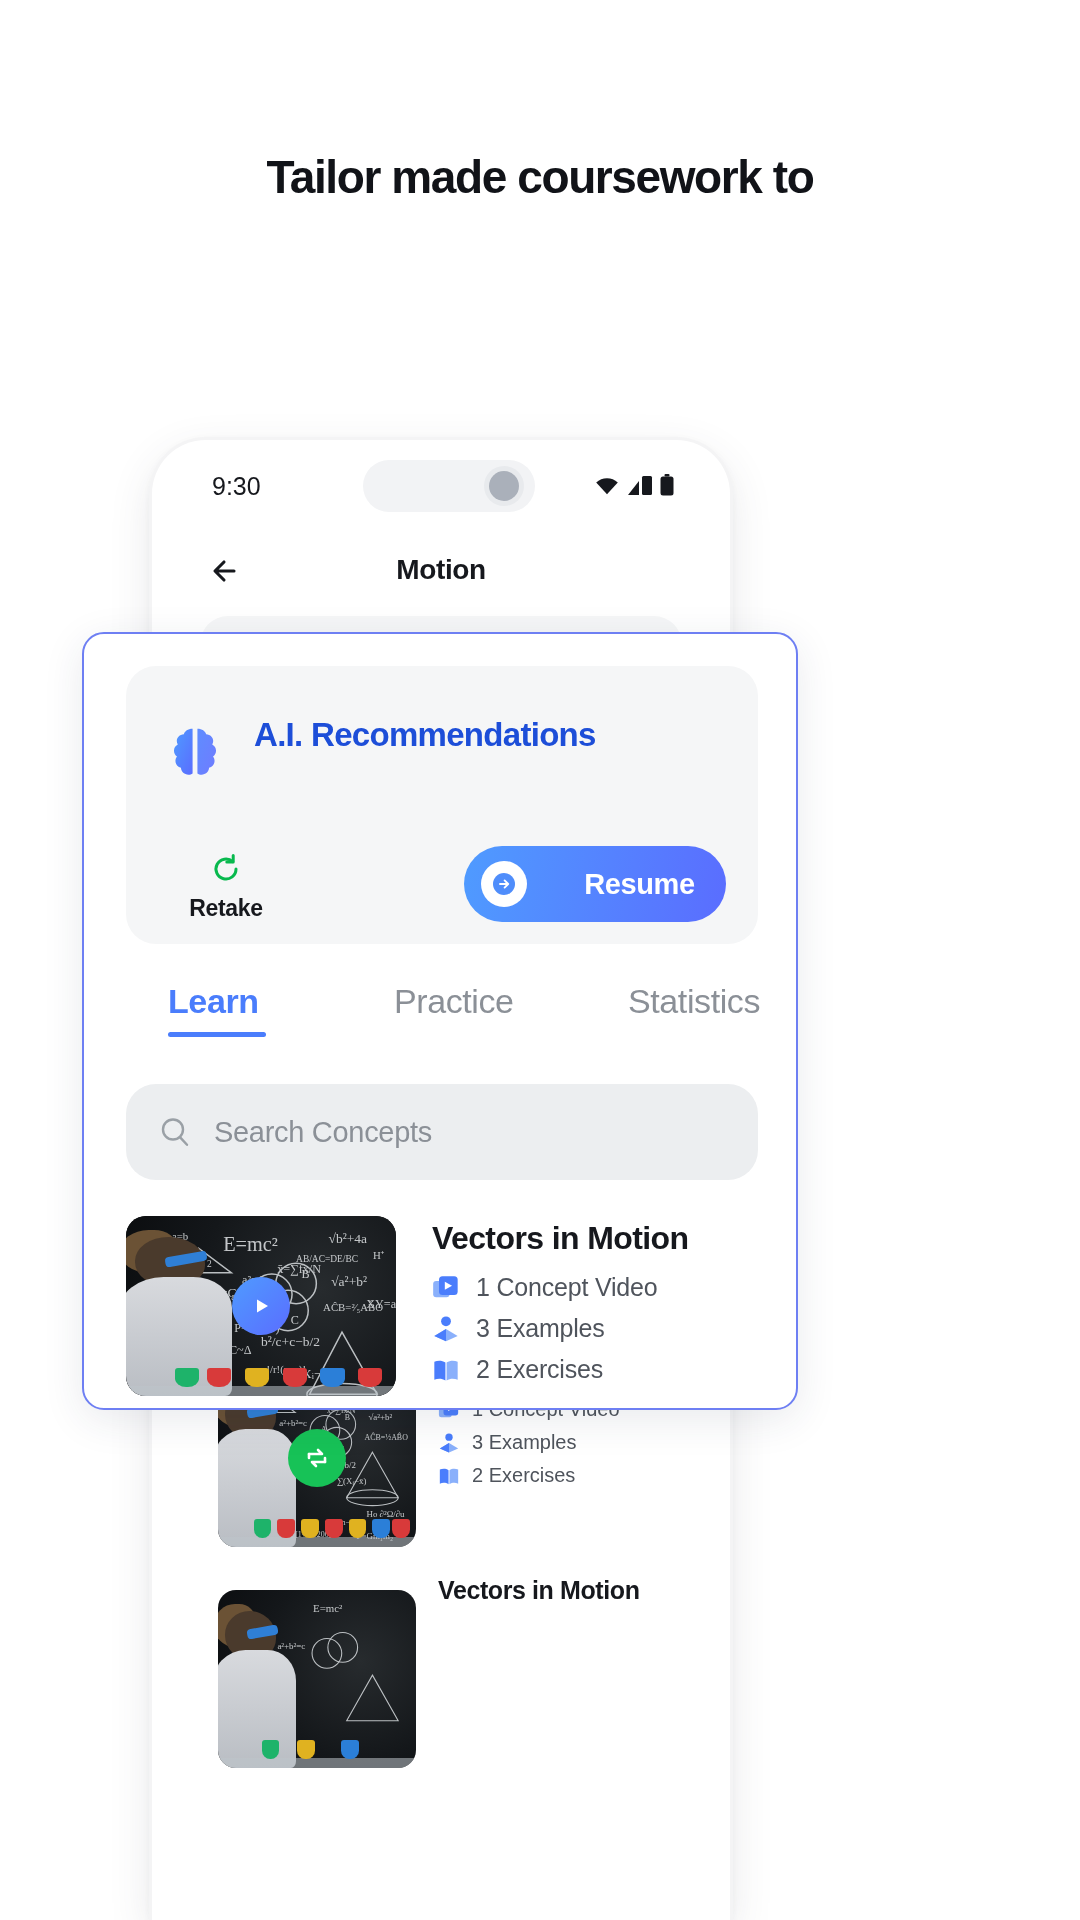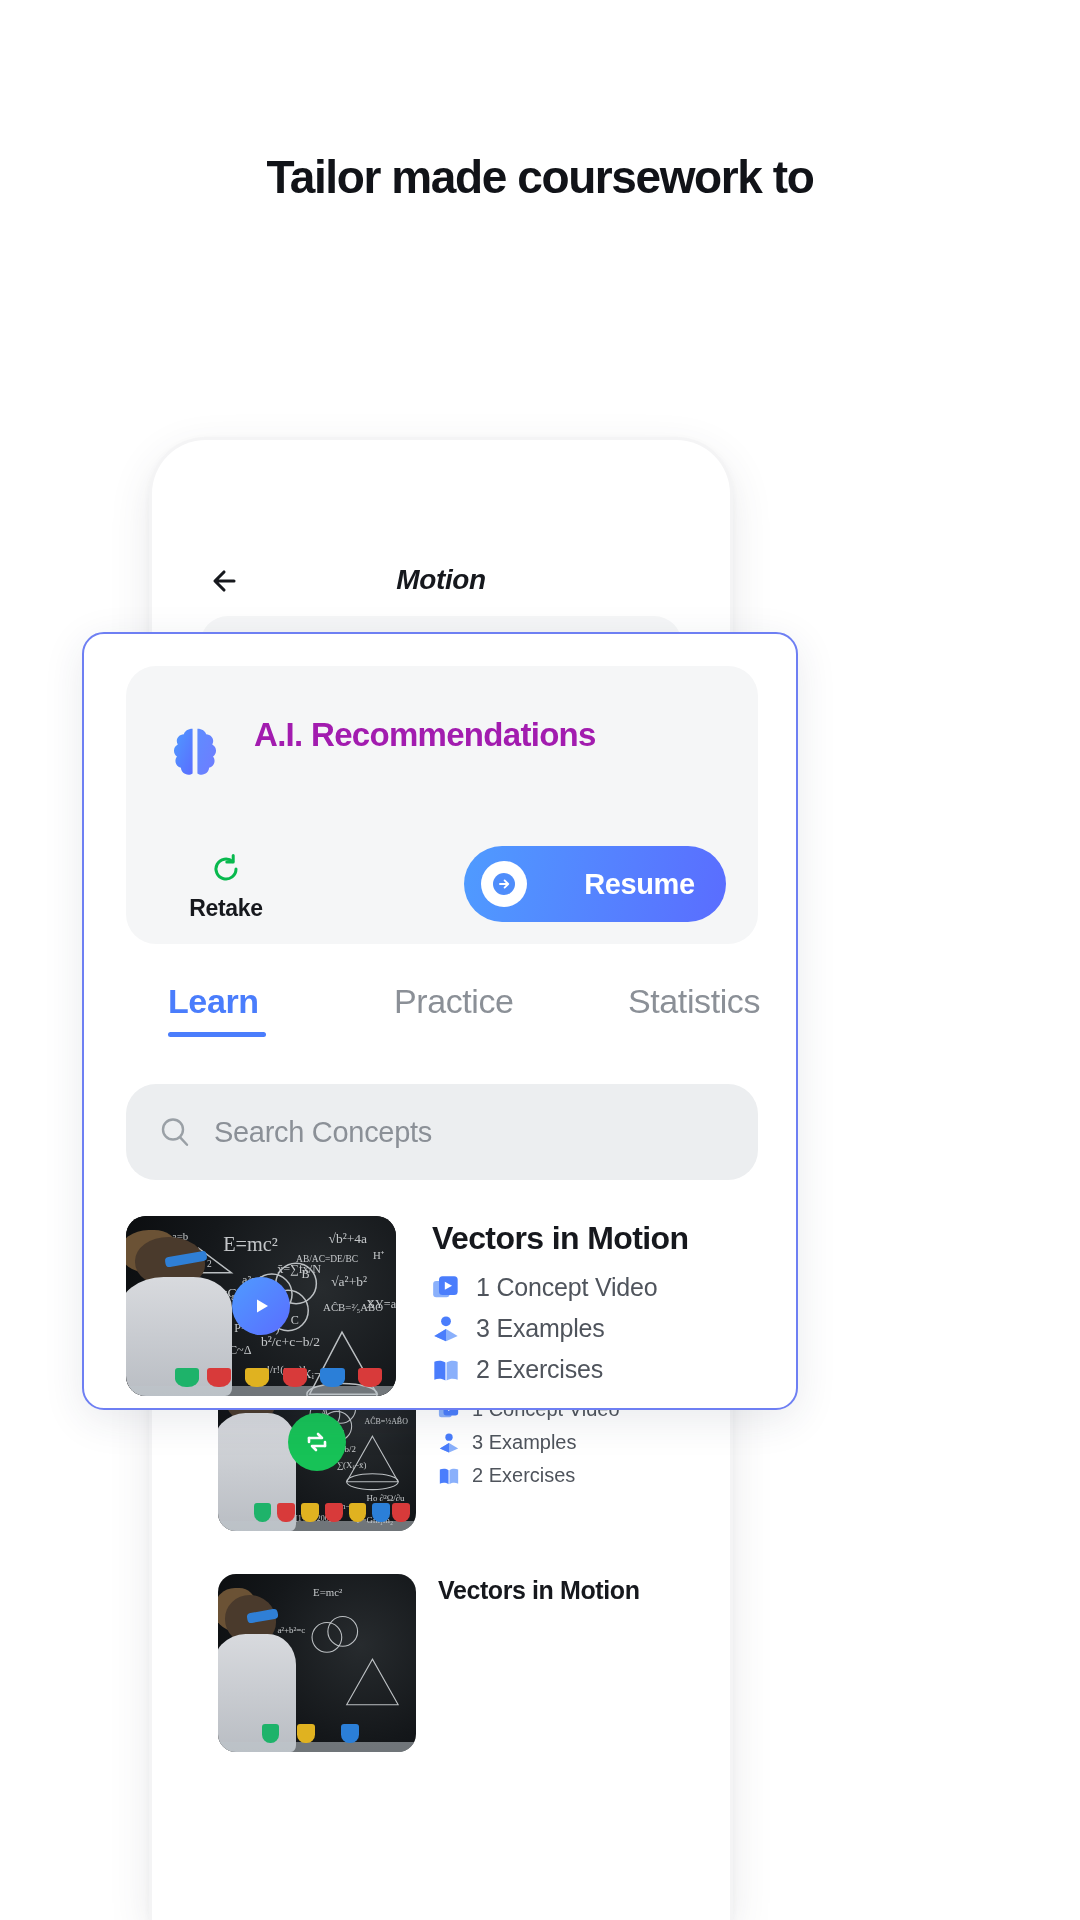--- a/index.html
+++ b/index.html
@@ -58,41 +58,41 @@
     box-shadow: 0 0 0 5px #e8eaed;
   }
   .st-icons {
     position: absolute; right: 48px; top: 26px;
     display: flex; align-items: flex-end; gap: 7px;
   }
   .st-icons svg { display: block; }
 
   
   .appbar {
-    position: absolute; top: 98px; left: 0; width: 562px; height: 74px; font-style: italic;
+    position: absolute; top: 88px; left: 0; width: 562px; height: 74px;
   }
   .back-arrow { position: absolute; left: 46px; top: 14px; width: 42px; height: 42px; }
   .appbar-title {
     position: absolute; left: 0; top: 18px; width: 562px;
     text-align: center; font-size: 28px; font-weight: 700;
     color: #16181d; letter-spacing: -.4px;
   }
 
   
   .ghost-card {
     position: absolute; left: 40px; top: 168px;
     width: 482px; height: 80px;
     background: #f5f6f7; border-radius: 28px;
   }
 
   
   .bg-list { position: absolute; left: 0; top: 905px; width: 562px; }
   .bg-row { position: relative; height: 195px; margin-bottom: 26px; }
   .bg-thumb {
-    position: absolute; left: 58px; top: 0;
+    position: absolute; left: 58px; top: 16px;
     width: 198px; height: 178px; border-radius: 18px;
     overflow: hidden; background: #e5e5e5;
   }
   .bg-meta { position: absolute; left: 278px; top: 2px; width: 278px; }
   .bg-title {
     font-size: 25px; font-weight: 700; color: #16181d;
     letter-spacing: -.4px; margin-bottom: 14px; white-space: nowrap;
   }
   .bg-stat { display: flex; align-items: center; gap: 12px; margin-bottom: 10px; }
   .bg-stat span { font-size: 20px; color: #4f545c; }
@@ -154,21 +154,21 @@
 
   
   .ai-card {
     position: absolute; left: 42px; top: 32px;
     width: 632px; height: 278px;
     background: #f5f6f7; border-radius: 30px;
   }
   .ai-brain { position: absolute; left: 38px; top: 58px; width: 62px; height: 62px; }
   .ai-title {
     position: absolute; left: 128px; top: 50px;
-    font-size: 33px; font-weight: 700; color: #a21caf; letter-spacing: -.7px;
+    font-size: 33px; font-weight: 700; color: #1d4ed8; letter-spacing: -.7px;
   }
   .ai-sub {
     position: absolute; left: 128px; top: 98px; width: 470px;
     font-size: 24px; line-height: 1.32; color: #8b9097;
   }
   .ai-actions { position: absolute; left: 40px; top: 184px; width: 560px; height: 80px; }
   .ai-act {
     position: absolute; top: 0; width: 120px; text-align: center;
   }
   .ai-act .ico { height: 38px; display: flex; align-items: center; justify-content: center; }
@@ -237,20 +237,39 @@
 
 <div class="page">
 
   <div class="headline">
     <span>Tailor made coursework to</span>
   </div>
 
   <div class="phone-shell">
     <div class="phone-screen">
 
+      <div class="statusbar">
+        <div class="st-time">9:30</div>
+        <div class="notch-pill">
+          <div class="notch-cam"></div>
+        </div>
+        <div class="st-icons">
+          <svg width="26" height="20" viewBox="0 0 26 20">
+            <path d="M13 18.2 2.2 6.6C5.2 3.7 8.9 2.2 13 2.2s7.8 1.5 10.8 4.4L13 18.2z" fill="#16181d"></path>
+          </svg>
+          <svg width="26" height="21" viewBox="0 0 26 21">
+            <path d="M1 20 L12 20 L12 6 Z" fill="#16181d"></path>
+            <rect x="15" y="1" width="10" height="19" rx="1.5" fill="#16181d"></rect>
+          </svg>
+          <svg width="14" height="22" viewBox="0 0 14 22">
+            <rect x="4.5" y="0" width="5" height="2.5" rx="1" fill="#16181d"></rect>
+            <rect x="0.5" y="2.5" width="13" height="19" rx="2.5" fill="#16181d"></rect>
+          </svg>
+        </div>
+      </div>
 
       <div class="appbar">
         <svg class="back-arrow" viewBox="0 0 42 42">
           <path d="M28 21H10M18 12l-9 9 9 9" stroke="#16181d" stroke-width="3.1" fill="none" stroke-linecap="round" stroke-linejoin="round"></path>
         </svg>
         <div class="appbar-title">Motion</div>
       </div>
 
       <div class="ghost-card"></div>
 

